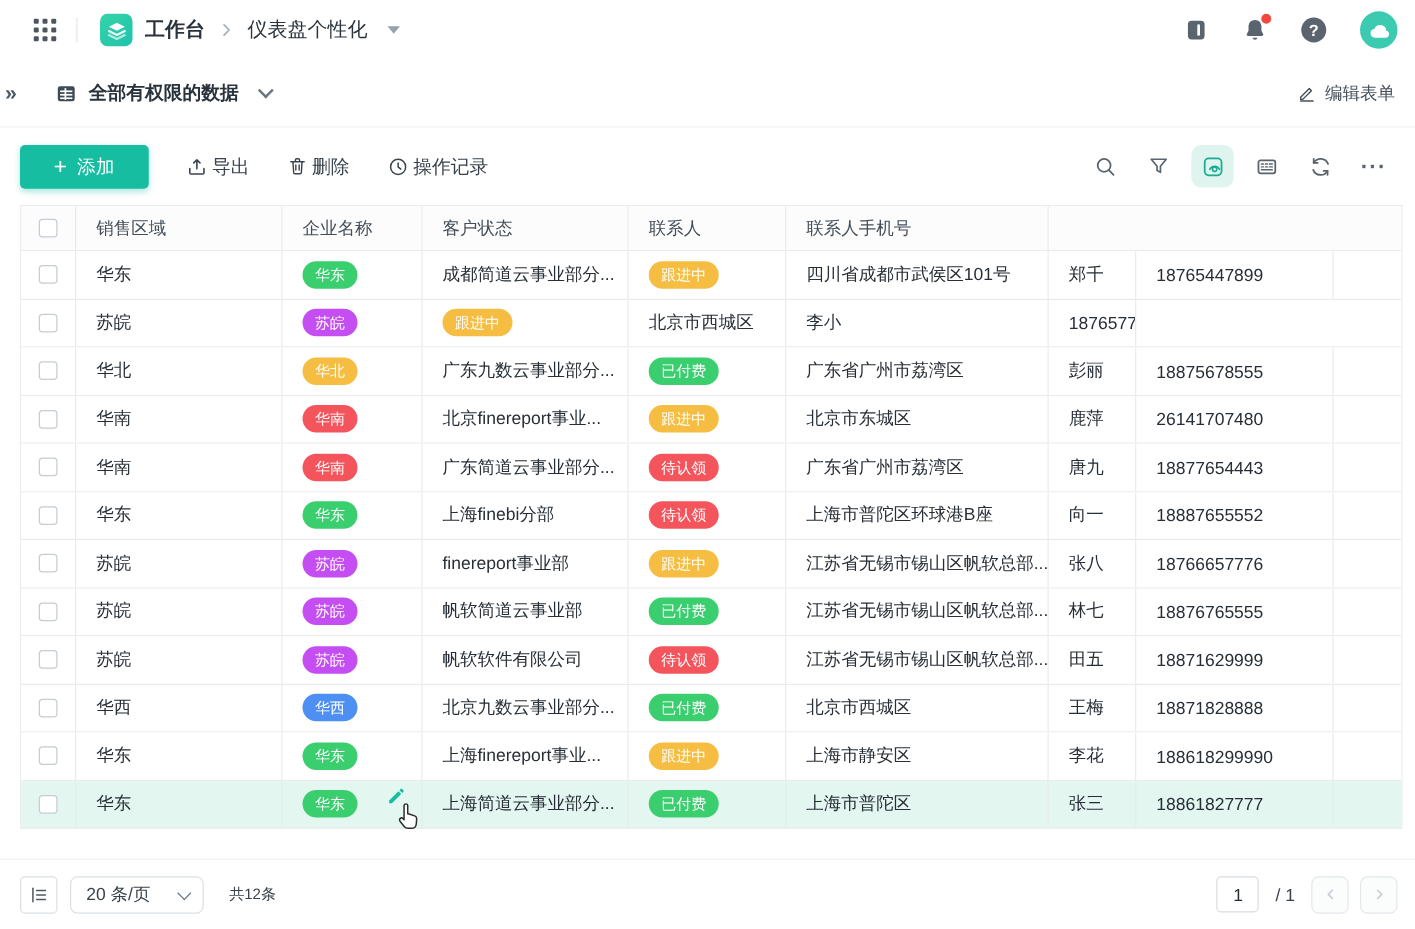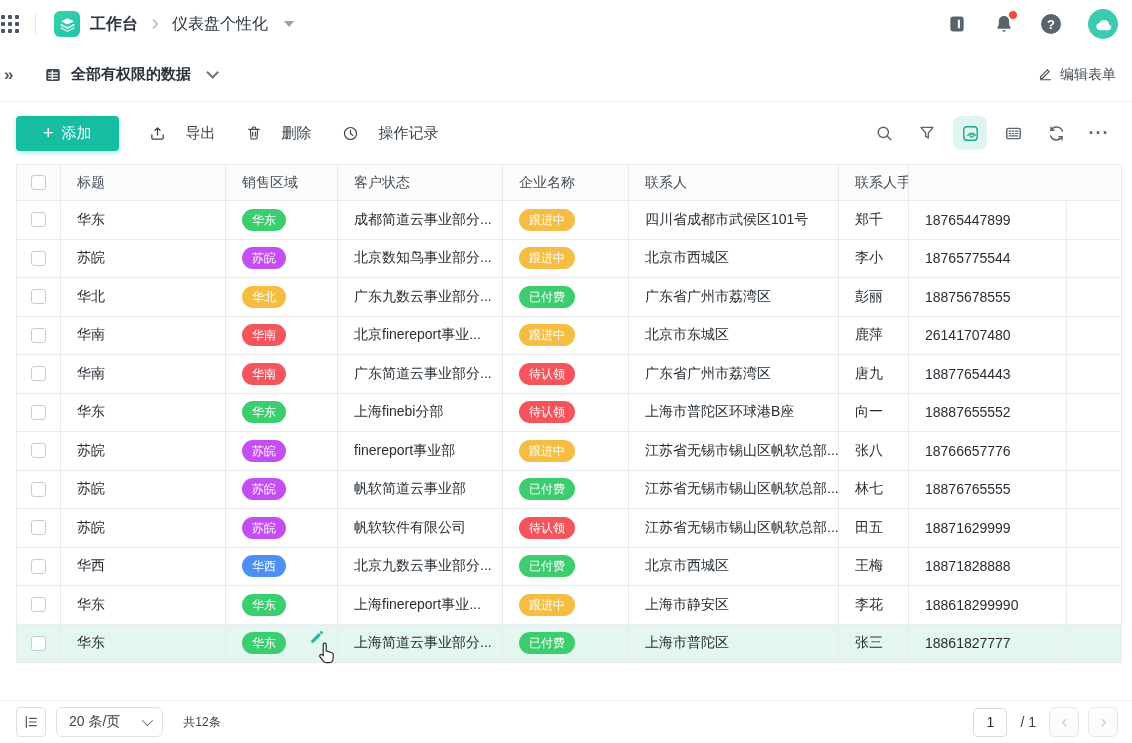--- a/index.html
+++ b/index.html
@@ -1,21 +1,21 @@
 <!DOCTYPE html>
 <html><head>
 <meta charset="utf-8">
 <style>
   * { margin:0; padding:0; box-sizing:border-box; }
   html,body { width:1132px; height:743px; }
   body { font-family:"Liberation Sans","DejaVu Sans",sans-serif; background:#ffffff; color:#272E35; overflow:hidden; }
   .app { position:relative; width:1132px; height:743px; background:#fff; }
 
   
-  .topbar { height:48px; display:flex; align-items:center; padding:0 14px 0 1px; background:#fff; }
+  .topbar { height:48px; display:flex; align-items:center; padding:0 14px 0 27px; background:#fff; }
   .tb-left { display:flex; align-items:center; gap:10px; }
   .grid-icon { display:grid; grid-template-columns:repeat(3,4px); grid-template-rows:repeat(3,4px); gap:3px; cursor:pointer; }
   .grid-icon i { background:#4d5660; border-radius:1px; }
   .tb-divider { width:1px; height:20px; background:#E4E8EB; margin:0 8px 0 6px; }
   .logo { width:26px; height:26px; border-radius:6px; background:linear-gradient(135deg,#35d4a8,#1fc2ad); display:flex; align-items:center; justify-content:center; }
   .tb-title { font-size:16px; font-weight:700; color:#2A333C; }
   .crumb-sep { color:#A7AFB6; display:flex; }
   .caret { width:0; height:0; border-left:5px solid transparent; border-right:5px solid transparent; border-top:6px solid #98A1A9; display:inline-block; }
   .tb-right { margin-left:auto; display:flex; align-items:center; gap:27px; }
   .ticon { color:#59646E; display:flex; cursor:pointer; }
@@ -23,27 +23,27 @@
   .bell-dot { position:absolute; top:-4px; right:-4px; width:10px; height:10px; background:#F3483E; border:1.5px solid #fff; border-radius:50%; }
   .help-circle { width:20px; height:20px; border-radius:50%; background:#59646E; color:#fff; font-size:13px; font-weight:700; display:flex; align-items:center; justify-content:center; cursor:pointer; }
   .avatar { width:30px; height:30px; border-radius:50%; background:#3CCBB0; display:flex; flex-direction:column; align-items:center; justify-content:center; cursor:pointer; overflow:hidden; }
 
   
   .viewbar { position:relative; height:54px; display:flex; align-items:center; padding:0 16px 0 44px; border-bottom:1px solid #EEF0F2; }
   .expand-tab { position:absolute; left:4px; top:50%; transform:translateY(-50%); color:#4E5862; font-size:17px; font-weight:700; letter-spacing:-2px; cursor:pointer; }
   .view-left { display:flex; align-items:center; gap:9px; }
   .view-title { font-size:15px; font-weight:700; color:#2A333C; }
   .vcaret { width:9px; height:9px; border-right:2px solid #6C7680; border-bottom:2px solid #6C7680; transform:rotate(45deg) translateY(-3px); display:inline-block; margin-left:6px; }
-  .view-right { margin-left:auto; display:flex; gap:7px; color:#45505A; font-size:14px; cursor:pointer; }
+  .view-right { margin-left:auto; display:flex; align-items:center; gap:7px; color:#45505A; font-size:14px; cursor:pointer; }
 
   
   .toolbar { height:62px; display:flex; align-items:center; padding:0 16px; }
   .btn-add { height:35px; padding:0 27px; background:#17BDA1; color:#fff; border:none; border-radius:4px; font-size:15px; display:flex; align-items:center; gap:8px; cursor:pointer; box-shadow:0 2px 5px rgba(23,189,161,.35); font-family:inherit; }
   .btn-add .plus { font-size:18px; line-height:1; }
-  .tool-text { display:flex; align-items:center; gap:20px; color:#39434D; font-size:15px; cursor:pointer; margin-left:30px; }
+  .tool-text { display:flex; align-items:center; gap:4px; color:#39434D; font-size:15px; cursor:pointer; margin-left:30px; }
   .tool-right { margin-left:auto; display:flex; align-items:center; gap:9px; }
   .ric { width:34px; height:34px; display:flex; align-items:center; justify-content:center; border-radius:8px; color:#59646E; cursor:pointer; }
   .ric.active { background:#DFF4EE; color:#17AD92; }
   .more-dots { font-size:18px; font-weight:700; color:#59646E; letter-spacing:1px; }
 
   
   .table { position:relative; margin:0 10px 0 16px; width:1106px; border:1px solid #E9EBEE; border-bottom:none; }
   .trow { display:grid; grid-template-columns:44px 165px 112px 165px 126px 210px 70px 158px minmax(0,1fr); align-items:center; border-bottom:1px solid #E9EBEE; background:#fff; }
   .trow.thead { height:36px; background:#FCFCFD; }
   .trow.tr { height:38.5px; }
@@ -53,21 +53,21 @@
   .c-cb { justify-content:center; padding:0; }
   .thead .c { color:#454E57; }
   .cb { width:15px; height:15px; border:1px solid #C6CCD3; border-radius:3px; background:#fff; cursor:pointer; flex:0 0 auto; }
   .pill { display:inline-flex; align-items:center; height:22px; padding:0 10px; border-radius:11px; color:#fff; font-size:12px; line-height:1; }
 
   
   .edit-pencil { position:absolute; left:292px; top:464px; cursor:pointer; }
   .hand-cursor { position:absolute; left:299px; top:476px; pointer-events:none; }
 
   
-  .pagebar { position:absolute; left:0; right:0; bottom:0; height:43px; border-top:1px solid #EEF0F2; display:flex; align-items:center; padding:0 14px 0 16px; background:#fff; }
+  .pagebar { position:absolute; left:0; right:0; bottom:0; height:56px; border-top:1px solid #EEF0F2; display:flex; align-items:center; padding:0 14px 0 16px; background:#fff; }
   .pg-left { display:flex; align-items:center; gap:10px; }
   .sq-btn { width:30px; height:30px; border:1px solid #DCE1E5; border-radius:4px; background:#fff; display:flex; align-items:center; justify-content:center; color:#4E5862; cursor:pointer; }
   .size-select { height:30px; border:1px solid #DCE1E5; border-radius:6px; display:flex; align-items:center; gap:22px; padding:0 12px; font-size:14px; color:#39424A; cursor:pointer; background:#fff; }
   .scaret { width:8px; height:8px; border-right:1.6px solid #6C7680; border-bottom:1.6px solid #6C7680; transform:rotate(45deg) translateY(-2px); }
   .total-count { font-size:12px; color:#39424A; margin-left:10px; }
   .pg-right { margin-left:auto; display:flex; align-items:center; gap:9px; }
   .page-input { width:34px; height:29px; border:1px solid #D8DDE2; border-radius:4px; text-align:center; font-size:14px; color:#272E35; font-family:inherit; background:#fff; }
   .page-total { font-size:14px; color:#39424A; margin:0 4px; }
   .nav-btn { width:30px; height:30px; border:1px solid #E4E8EB; border-radius:6px; background:#FBFCFC; display:flex; align-items:center; justify-content:center; color:#C8CFD5; font-size:15px; cursor:pointer; }
 </style>
@@ -213,24 +213,23 @@
           <span class="more-dots">···</span>
         </span>
     </div>
   </div>
 
   <div class="table">
     <div class="trow thead">
       <div class="c c-cb">
           <span class="cb"></span>
         </div>
-      <div class="c">标题</div>
       <div class="c">销售区域</div>
+      <div class="c">企业名称</div>
       <div class="c">客户状态</div>
-      <div class="c">企业名称</div>
       <div class="c">联系人</div>
       <div class="c">联系人手机号</div>
       <div class="c"></div>
     </div>
 
     <div id="rows">
         <div class="trow tr">
         <div class="c c-cb">
             <span class="cb"></span>
           </div>
@@ -248,21 +247,20 @@
         <div class="c"></div>
       </div>
         <div class="trow tr">
         <div class="c c-cb">
             <span class="cb"></span>
           </div>
         <div class="c">苏皖</div>
         <div class="c">
             <span class="pill" style="background: rgb(196, 78, 242);">苏皖</span>
           </div>
-        <div class="c">北京数知鸟事业部分...</div>
         <div class="c">
             <span class="pill" style="background: rgb(245, 189, 66);">跟进中</span>
           </div>
         <div class="c">北京市西城区</div>
         <div class="c">李小</div>
         <div class="c">18765775544</div>
         <div class="c"></div>
       </div>
         <div class="trow tr">
         <div class="c c-cb">

